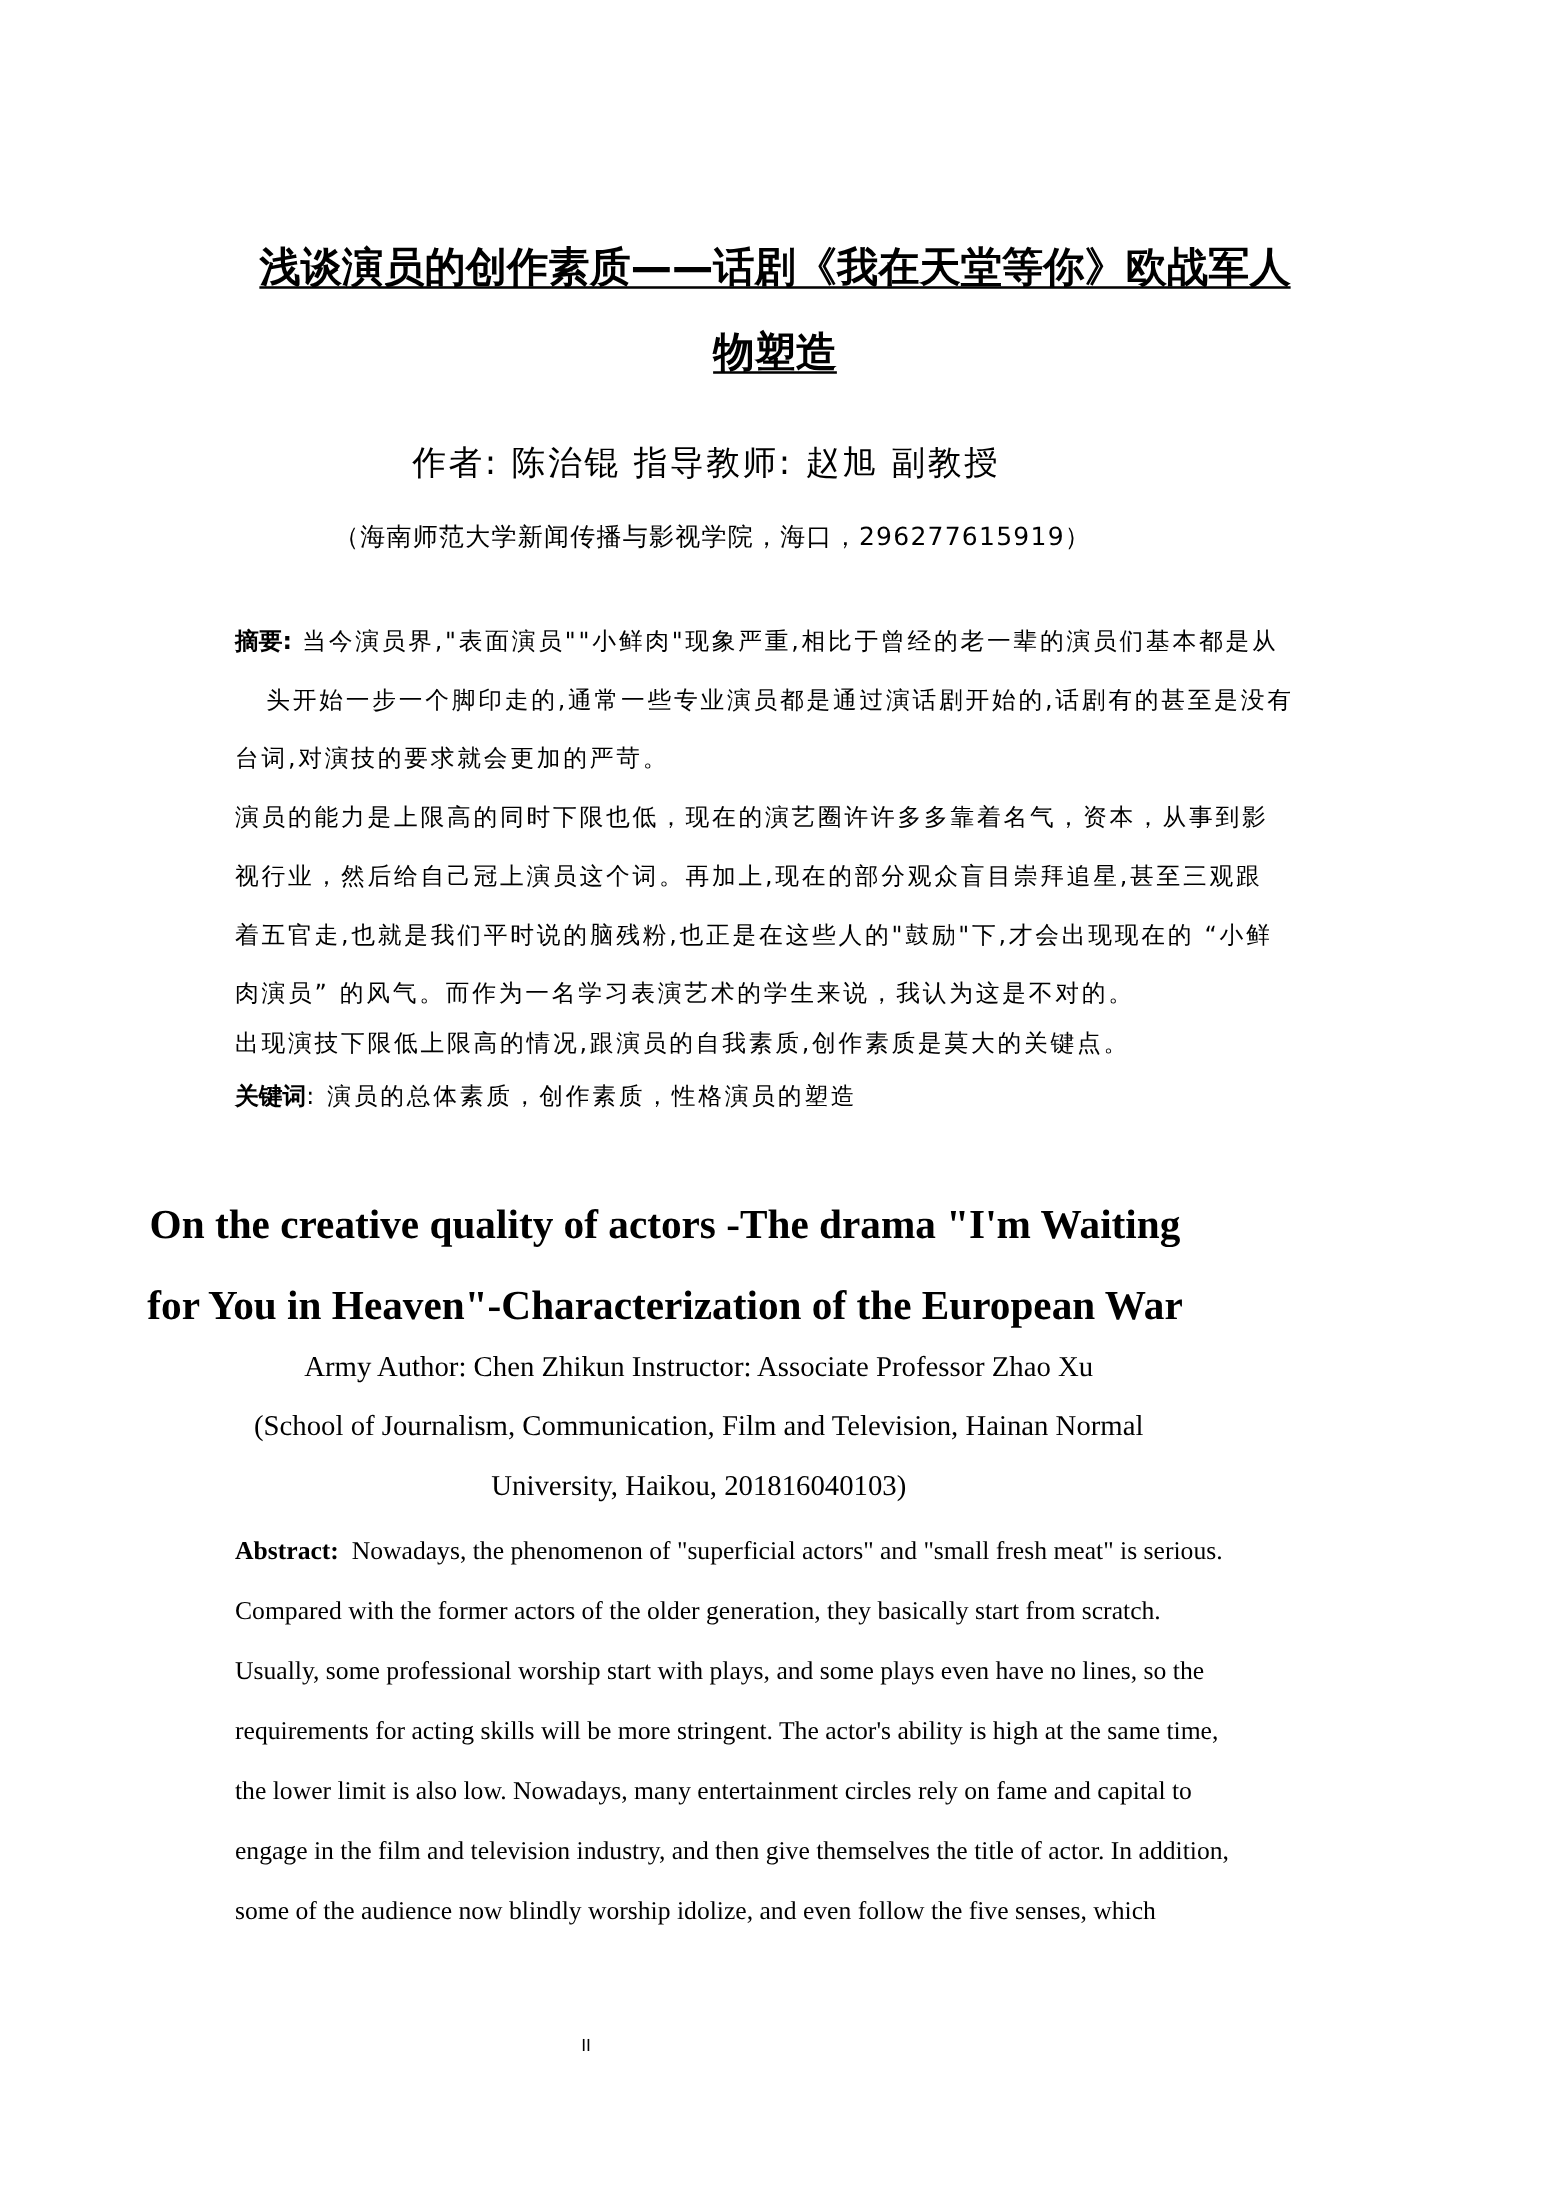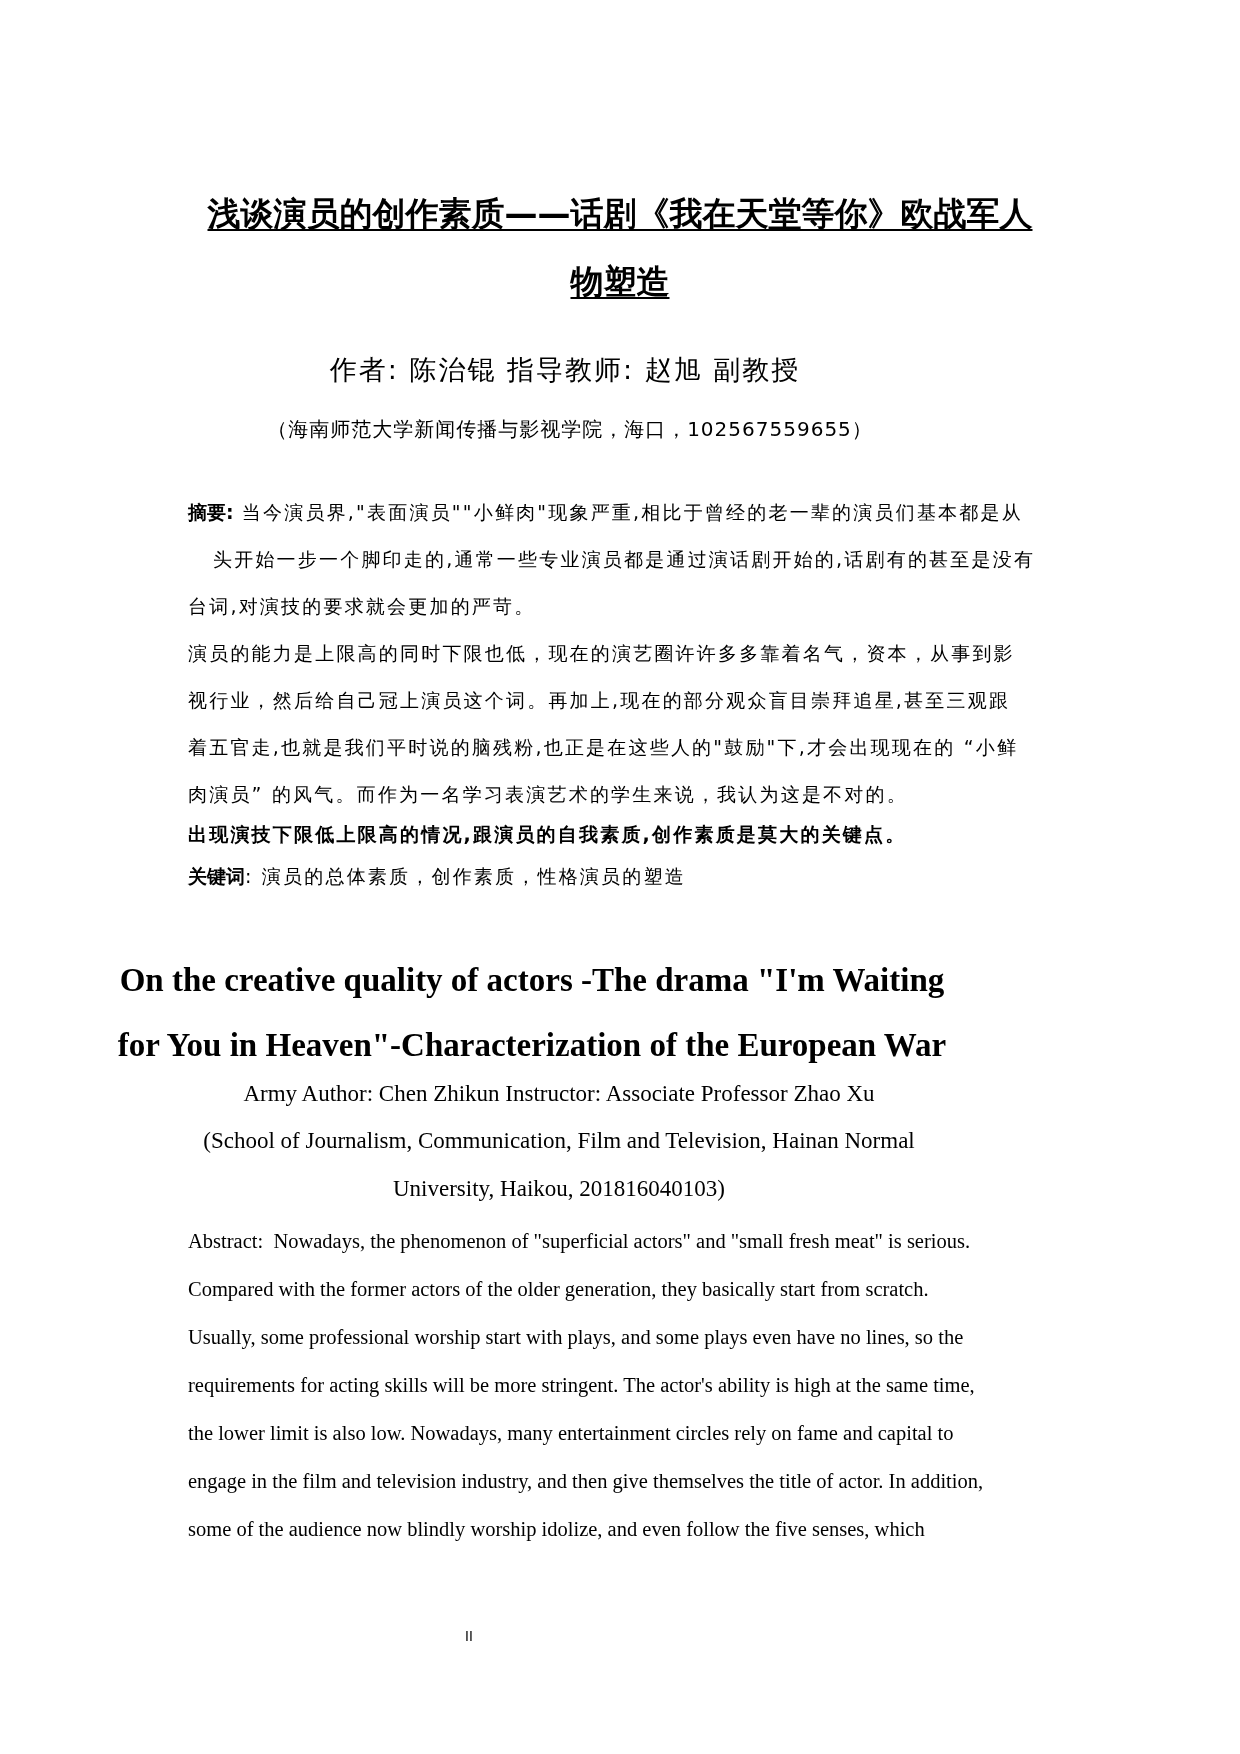--- a/index.html
+++ b/index.html
@@ -10,42 +10,42 @@
     text-decoration: underline; text-underline-offset: 4px; text-decoration-thickness: 2px;
     left: 0; width: 1240px; text-align: center; letter-spacing: 0px;
   }
   .cn-author { font-family: "DejaVu Sans", sans-serif; font-size: 27px; left: 0; width: 1130px; text-align: center; letter-spacing: 2px; }
   .cn-affil { font-family: "DejaVu Sans", sans-serif; font-size: 20px; left: 0; width: 1140px; text-align: center; letter-spacing: 1px; }
   .cn-body { font-family: "DejaVu Sans", sans-serif; font-size: 19px; left: 188px; letter-spacing: 2.2px; }
   .cn-body b { font-weight: bold; letter-spacing: 0; }
   .en-title { font-family: "Liberation Serif", serif; font-weight: bold; font-size: 33px; left: 0; width: 1064px; text-align: center; }
   .en-sub { font-family: "Liberation Serif", serif; font-size: 23px; left: 0; width: 1118px; text-align: center; }
   .en-body { font-family: "Liberation Serif", serif; font-size: 20.5px; left: 188px; }
-  .en-body b { font-weight: normal; text-align: right; }
+  .en-body b { font-weight: bold; text-align: right; }
   .page-no { font-family: "Liberation Sans", sans-serif; font-size: 14px; left: 465px; top: 1628px; }
 </style>
 </head>
 <body>
 
 <div>
 
   <div class="abs cn-title" style="top:164px;margin-top:28px;">浅谈演员的创作素质——话剧《我在天堂等你》欧战军人</div>
   <div class="abs cn-title" style="top:260px;">物塑造</div>
 
   <div class="abs cn-author" style="top:352px;">作者: 陈治锟 指导教师: 赵旭 副教授</div>
-  <div class="abs cn-affil" style="top:416px;">（海南师范大学新闻传播与影视学院，海口，102567559655）</div>
+  <div class="abs cn-affil" style="top:416px;">（海南师范大学新闻传播与影视学院，海口，296277615919）</div>
 
   <div class="abs cn-body" style="top:500px;"><b>摘要:</b><span> 当今演员界,"表面演员""小鲜肉"现象严重,相比于曾经的老一辈的演员们基本都是从</span></div>
   <div class="abs cn-body" style="top:547px;margin-left:25px;">头开始一步一个脚印走的,通常一些专业演员都是通过演话剧开始的,话剧有的甚至是没有</div>
   <div class="abs cn-body" style="top:594px;">台词,对演技的要求就会更加的严苛。</div>
   <div class="abs cn-body" style="top:641px;">演员的能力是上限高的同时下限也低，现在的演艺圈许许多多靠着名气，资本，从事到影</div>
   <div class="abs cn-body" style="top:688px;">视行业，然后给自己冠上演员这个词。再加上,现在的部分观众盲目崇拜追星,甚至三观跟</div>
   <div class="abs cn-body" style="top:735px;">着五官走,也就是我们平时说的脑残粉,也正是在这些人的"鼓励"下,才会出现现在的 “小鲜</div>
   <div class="abs cn-body" style="top:782px;">肉演员” 的风气。而作为一名学习表演艺术的学生来说，我认为这是不对的。</div>
-  <div class="abs cn-body" style="top:822px;font-weight:bold;">出现演技下限低上限高的情况,跟演员的自我素质,创作素质是莫大的关键点。</div>
+  <div class="abs cn-body" style="top:822px;">出现演技下限低上限高的情况,跟演员的自我素质,创作素质是莫大的关键点。</div>
   <div class="abs cn-body" style="top:864px;"><b>关键词</b><span>: 演员的总体素质，创作素质，性格演员的塑造</span></div>
 
   <div class="abs en-title" style="top:962px;">On the creative quality of actors -The drama "I'm Waiting</div>
   <div class="abs en-title" style="top:1027px;">for You in Heaven"-Characterization of the European War</div>
   <div class="abs en-sub" style="top:1081px;">Army Author: Chen Zhikun Instructor: Associate Professor Zhao Xu</div>
   <div class="abs en-sub" style="top:1128px;">(School of Journalism, Communication, Film and Television, Hainan Normal</div>
   <div class="abs en-sub" style="top:1176px;">University, Haikou, 201816040103)</div>
 
   <div class="abs en-body" style="top:1230px;"><b>Abstract:</b><span style="white-space:pre;">  Nowadays, the phenomenon of "superficial actors" and "small fresh meat" is serious.</span></div>
   <div class="abs en-body" style="top:1278px;">Compared with the former actors of the older generation, they basically start from scratch.</div>

